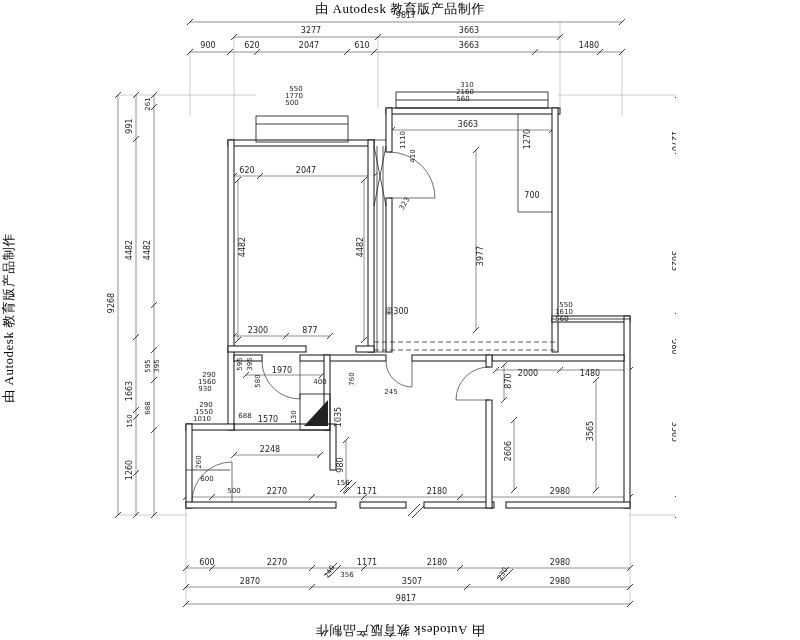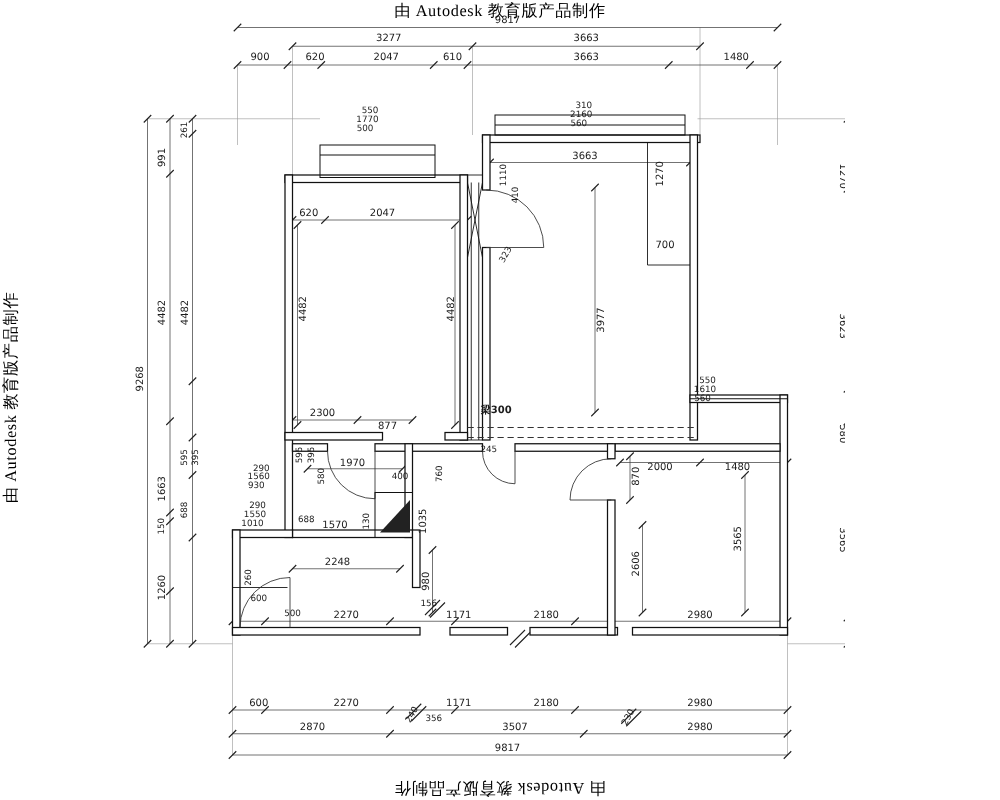--- a/index.html
+++ b/index.html
@@ -151,35 +151,35 @@
       <span class="dim" style="left: 403px; top: 140px; font-size: 7px; transform: translate(-50%, -50%) rotate(-90deg);">1110</span>
       <span class="dim" style="left: 413px; top: 156px; font-size: 7px; transform: translate(-50%, -50%) rotate(-90deg);">410</span>
       <span class="dim" style="left: 247px; top: 171px; transform: translate(-50%, -50%);">620</span>
       <span class="dim" style="left: 306px; top: 171px; transform: translate(-50%, -50%);">2047</span>
       <span class="dim" style="left: 532px; top: 196px; transform: translate(-50%, -50%);">700</span>
       <span class="dim" style="left: 405px; top: 204px; font-size: 7px; transform: translate(-50%, -50%) rotate(-60deg);">323</span>
       <span class="dim" style="left: 243px; top: 247px; transform: translate(-50%, -50%) rotate(-90deg);">4482</span>
       <span class="dim" style="left: 361px; top: 247px; transform: translate(-50%, -50%) rotate(-90deg);">4482</span>
       <span class="dim" style="left: 481px; top: 256px; transform: translate(-50%, -50%) rotate(-90deg);">3977</span>
       <span class="dim" style="left: 258px; top: 331px; transform: translate(-50%, -50%);">2300</span>
-      <span class="dim" style="left: 310px; top: 331px; transform: translate(-50%, -50%); margin-top: 10px;">877</span>
-      <span class="dim" style="left: 397px; top: 328px; transform: translate(-50%, -50%); font-weight: bold;">梁300</span>
+      <span class="dim" style="left: 310px; top: 331px; transform: translate(-50%, -50%);">877</span>
+      <span class="dim" style="left: 397px; top: 312px; transform: translate(-50%, -50%);">梁300</span>
       <span class="dim" style="left: 566px; top: 305px; font-size: 7px; transform: translate(-50%, -50%);">550</span>
       <span class="dim" style="left: 564px; top: 312px; font-size: 7px; transform: translate(-50%, -50%);">1610</span>
       <span class="dim" style="left: 562px; top: 319px; font-size: 7px; transform: translate(-50%, -50%);">560</span>
       <span class="dim" style="left: 240px; top: 364px; font-size: 7px; transform: translate(-50%, -50%) rotate(-90deg);">595</span>
       <span class="dim" style="left: 250px; top: 364px; font-size: 7px; transform: translate(-50%, -50%) rotate(-90deg);">395</span>
       <span class="dim" style="left: 258px; top: 381px; font-size: 7px; transform: translate(-50%, -50%) rotate(-90deg);">580</span>
       <span class="dim" style="left: 282px; top: 371px; transform: translate(-50%, -50%);">1970</span>
       <span class="dim" style="left: 209px; top: 375px; font-size: 7px; transform: translate(-50%, -50%);">290</span>
       <span class="dim" style="left: 207px; top: 382px; font-size: 7px; transform: translate(-50%, -50%);">1560</span>
       <span class="dim" style="left: 205px; top: 389px; font-size: 7px; transform: translate(-50%, -50%);">930</span>
       <span class="dim" style="left: 320px; top: 382px; font-size: 7px; transform: translate(-50%, -50%);">400</span>
       <span class="dim" style="left: 352px; top: 379px; font-size: 7px; transform: translate(-50%, -50%) rotate(-90deg);">760</span>
-      <span class="dim" style="left: 391px; top: 360px; font-size: 7px; transform: translate(-50%, -50%);">245</span>
+      <span class="dim" style="left: 391px; top: 392px; font-size: 7px; transform: translate(-50%, -50%);">245</span>
       <span class="dim" style="left: 509px; top: 381px; transform: translate(-50%, -50%) rotate(-90deg);">870</span>
       <span class="dim" style="left: 528px; top: 374px; transform: translate(-50%, -50%);">2000</span>
       <span class="dim" style="left: 590px; top: 374px; transform: translate(-50%, -50%);">1480</span>
       <span class="dim" style="left: 339px; top: 417px; transform: translate(-50%, -50%) rotate(-90deg);">1035</span>
       <span class="dim" style="left: 206px; top: 405px; font-size: 7px; transform: translate(-50%, -50%);">290</span>
       <span class="dim" style="left: 204px; top: 412px; font-size: 7px; transform: translate(-50%, -50%);">1550</span>
       <span class="dim" style="left: 202px; top: 419px; font-size: 7px; transform: translate(-50%, -50%); text-align: center;">1010</span>
       <span class="dim" style="left: 245px; top: 416px; font-size: 7px; transform: translate(-50%, -50%);">688</span>
       <span class="dim" style="left: 268px; top: 420px; transform: translate(-50%, -50%);">1570</span>
       <span class="dim" style="left: 294px; top: 417px; font-size: 7px; transform: translate(-50%, -50%) rotate(-90deg);">130</span>

